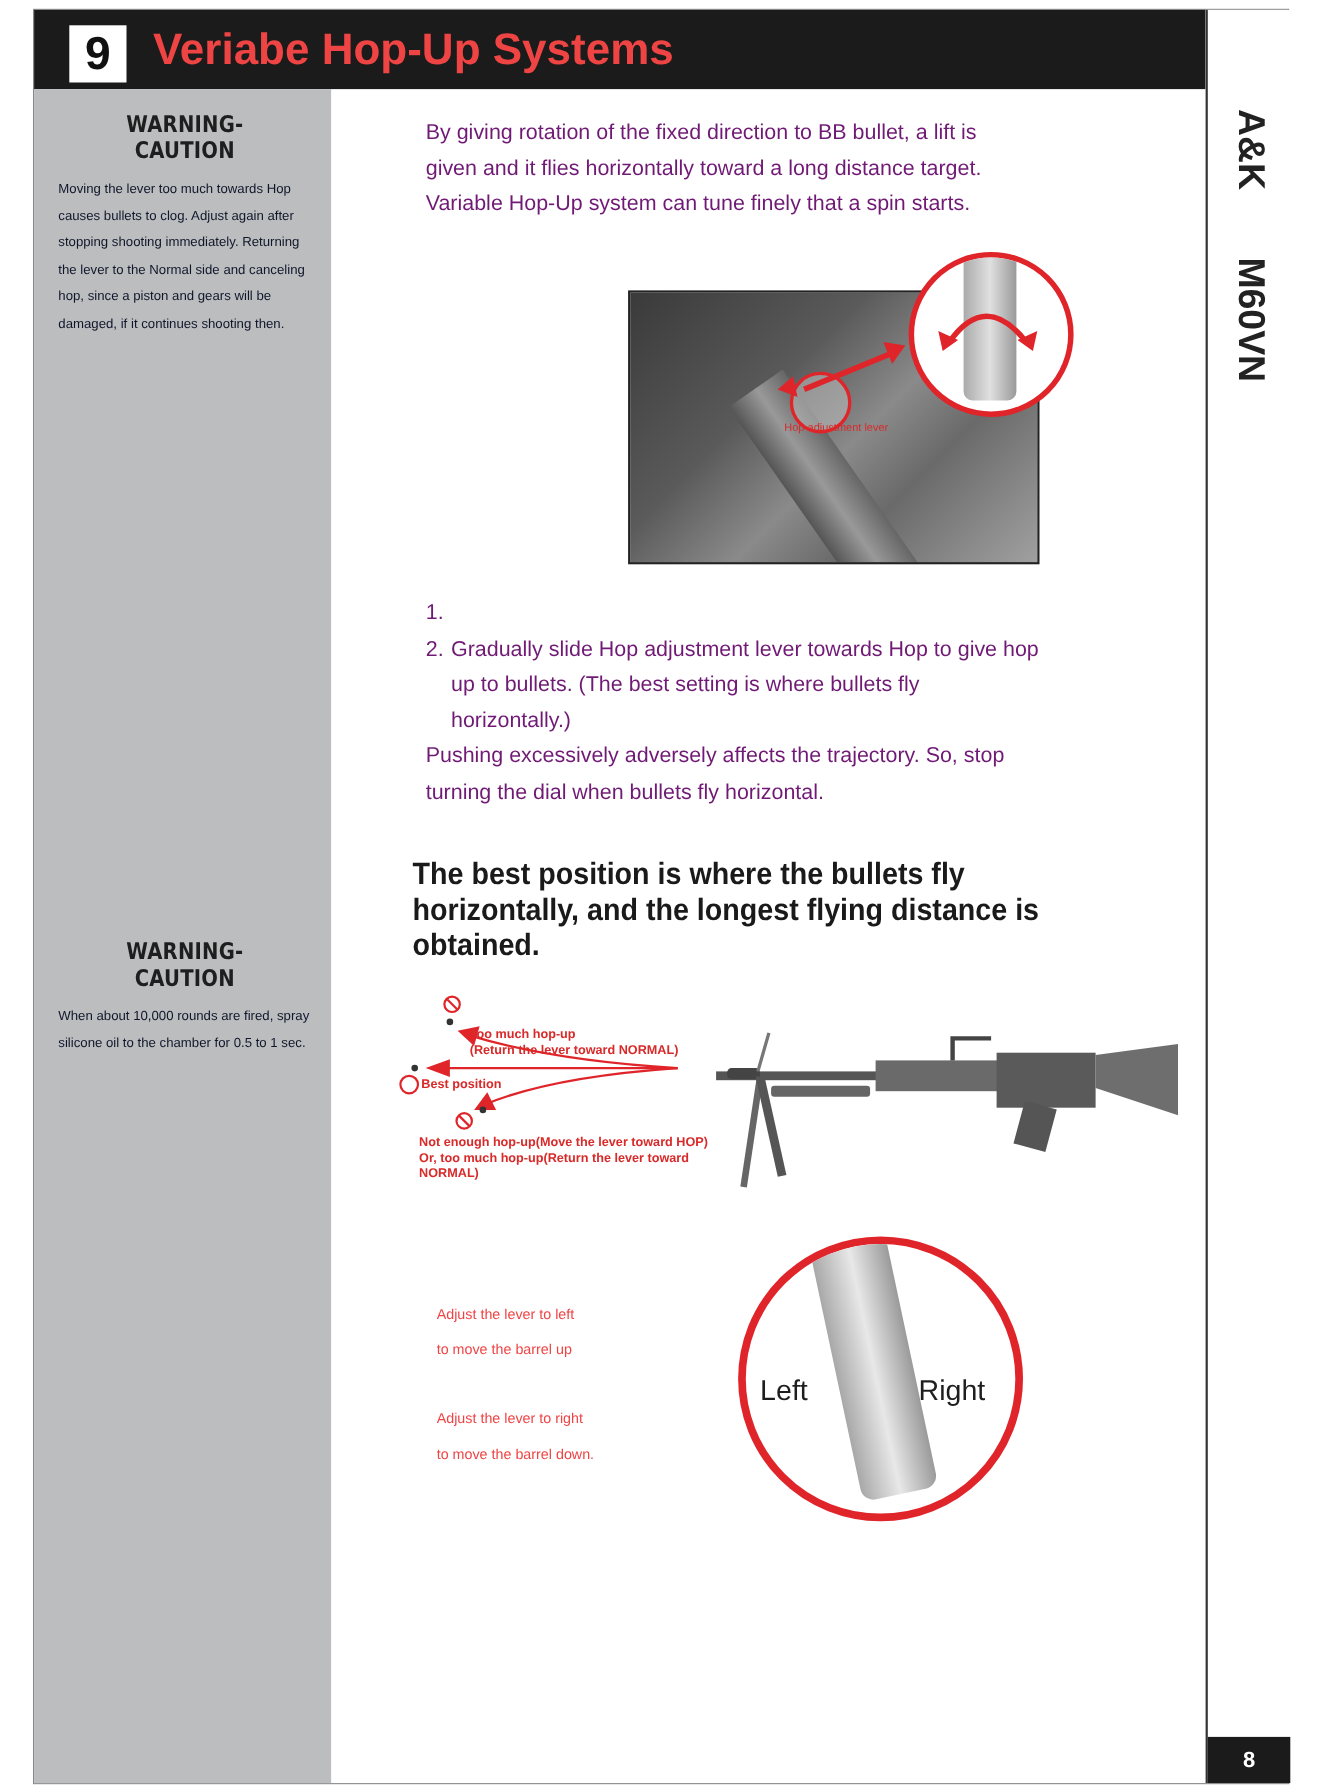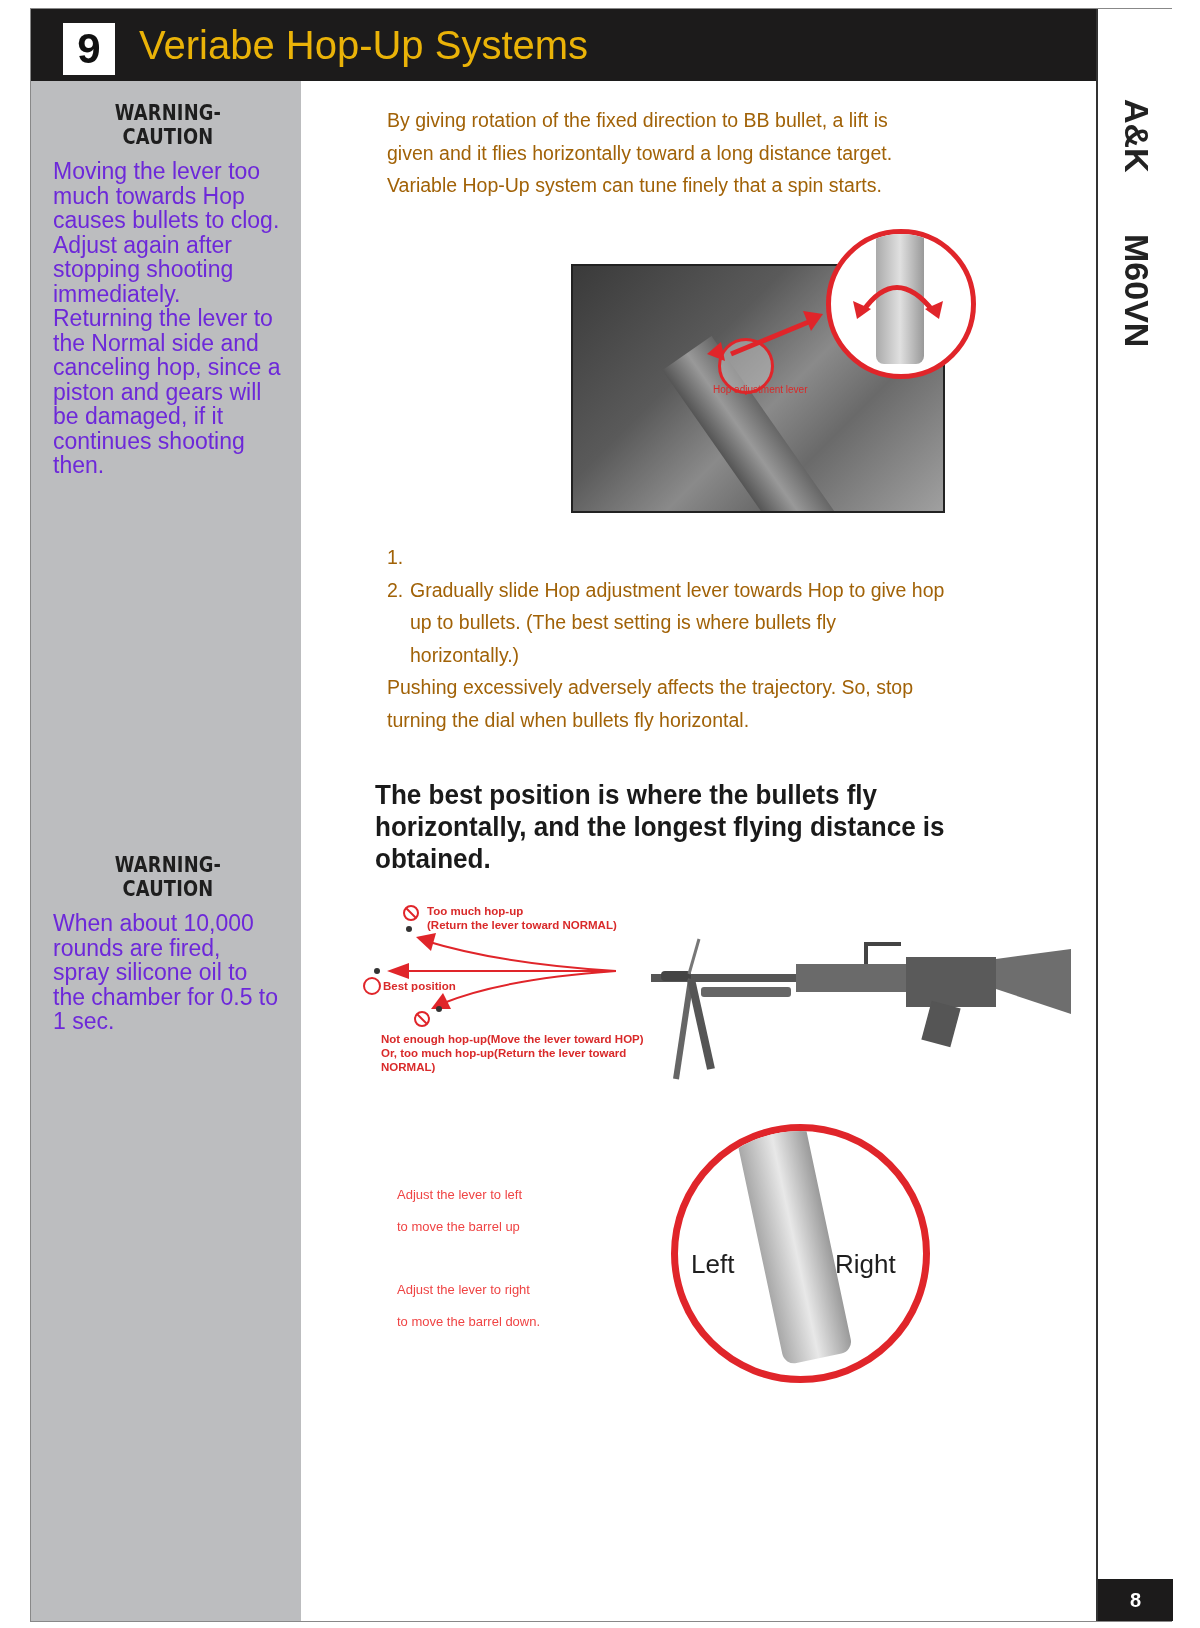--- a/index.html
+++ b/index.html
@@ -1,29 +1,29 @@
 <!DOCTYPE html>
 <html><head>
   <meta charset="utf-8">
   <style>
     html, body { margin: 0; padding: 0; background: #ffffff; }
     body { width: 1200px; height: 1628px; position: relative; overflow: hidden; font-family: "Liberation Sans", sans-serif; color: #2a2a2a; }
     .page { position: absolute; left: 30px; top: 8px; width: 1140px; height: 1612px; border: 1px solid #888; background: #fff; }
     .header { position: absolute; left: 0; top: 0; width: 1065px; height: 72px; background: #1c1b1b; }
     .chapter-box { position: absolute; left: 32px; top: 14px; width: 52px; height: 52px; background: #fff; color: #111; font-weight: bold; font-size: 42px; line-height: 52px; text-align: center; font-family: "Liberation Sans", sans-serif; }
-    .page-title { position: absolute; left: 108px; top: 10px; color: #eab308; font-weight: normal; font-size: 40px; line-height: 52px; white-space: nowrap; }
+    .page-title { position: absolute; left: 108px; top: 10px; color: #ef4444; font-weight: bold; font-size: 40px; line-height: 52px; white-space: nowrap; }
     .sidebar { position: absolute; left: 0; top: 72px; width: 270px; height: 1540px; background: #bcbdbf; }
     .right-rail { position: absolute; left: 1065px; top: 0; width: 75px; height: 1612px; border-left: 2px solid #333; background: #fff; }
     .rail-brand { position: absolute; left: 10px; top: 90px; width: 60px; height: 300px; }
     .rail-text { position: absolute; left: 50%; transform-origin: 0 0; transform: rotate(90deg); font-weight: bold; font-size: 34px; color: #222; white-space: nowrap; }
     .page-num-box { position: absolute; left: 0; bottom: 0; width: 75px; height: 42px; background: #1c1b1b; color: #fff; font-weight: bold; font-size: 20px; line-height: 42px; text-align: center; }
     .warn { position: absolute; left: 22px; width: 230px; }
     .warn h3 { margin: 0 0 10px 0; text-align: center; font-family: "DejaVu Sans", sans-serif; font-weight: bold; font-size: 21px; letter-spacing: 0.2px; color: #1e1e1e; transform: scaleX(0.85); transform-origin: center; }
-    .warn p { margin: 0 0 18px 0; font-size: 23px; line-height: 24.5px; color: #6d28d9; }
-    .body-text { position: absolute; left: 356px; font-size: 19.5px; line-height: 32.5px; color: #a16207; }
+    .warn p { margin: 0 0 18px 0; font-size: 12px; line-height: 24.5px; color: #0f172a; }
+    .body-text { position: absolute; left: 356px; font-size: 19.5px; line-height: 32.5px; color: #701a75; }
     .intro { top: 95px; width: 540px; }
     .steps { top: 532px; width: 560px; }
     .steps .step { display: flex; }
     .steps .num { width: 23px; flex: none; }
     .headline { position: absolute; left: 344px; top: 770px; width: 680px; font-weight: bold; font-size: 28px; line-height: 32px; color: #1a1a1a; transform: scaleX(0.93); transform-origin: left; }
     .photo { position: absolute; left: 540px; top: 255px; width: 370px; height: 245px; border: 2px solid #222; background: linear-gradient(135deg, #3a3a3a 0%, #5a5a5a 35%, #8a8a8a 55%, #6a6a6a 70%, #a0a0a0 100%); overflow: hidden; }
     .photo .rail-bar { position: absolute; left: 170px; top: 60px; width: 60px; height: 300px; background: linear-gradient(90deg,#555,#999,#666); transform: rotate(-35deg); }
     .photo .knob { position: absolute; left: 145px; top: 72px; width: 50px; height: 50px; border: 3px solid #e0252a; border-radius: 50%; background: rgba(200,200,200,0.5); }
     .photo .lever-label { position: absolute; left: 115px; top: 118px; color: #d92a2a; font-size: 10px; white-space: nowrap; padding-left: 25px; }
     .zoom-circle { position: absolute; left: 795px; top: 220px; width: 140px; height: 140px; border: 5px solid #e0252a; border-radius: 50%; background: #fff; overflow: hidden; }
@@ -103,21 +103,21 @@
     <g>
         <circle cx="391" cy="1010" r="7" fill="none" stroke="#e0252a" stroke-width="2"></circle>
         <line x1="386" y1="1005" x2="396" y2="1015" stroke="#e0252a" stroke-width="2"></line>
       </g>
 
     <path d="M700,1222 Q770,1150 830,1222" fill="none" stroke="#e0252a" stroke-width="7"></path>
     <polygon points="690,1240 684,1212 710,1222" fill="#e0252a"></polygon>
     <polygon points="840,1240 846,1212 820,1222" fill="#e0252a"></polygon>
   </svg>
 
-  <div class="traj-label" style="left:396px; top:895px;">
+  <div class="traj-label" style="left:396px; top:925px;">
     <div>Too much hop-up</div>
     <div>(Return the lever toward NORMAL)</div>
   </div>
   <div class="traj-label" style="left:352px; top:970px;">Best position</div>
   <div class="traj-label" style="left:350px; top:1023px;">
     <div>Not enough hop-up(Move the lever toward HOP)</div>
     <div>Or, too much hop-up(Return the lever toward</div>
     <div>NORMAL)</div>
   </div>
 

